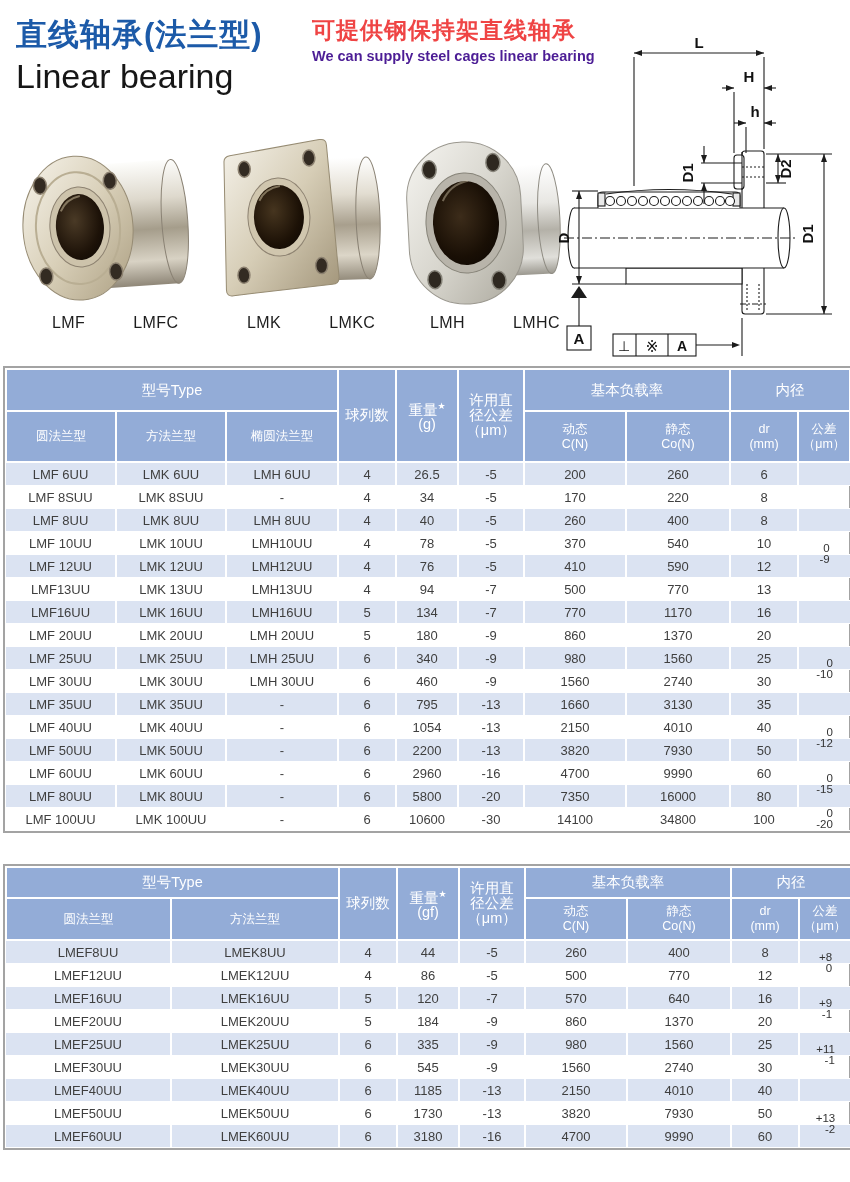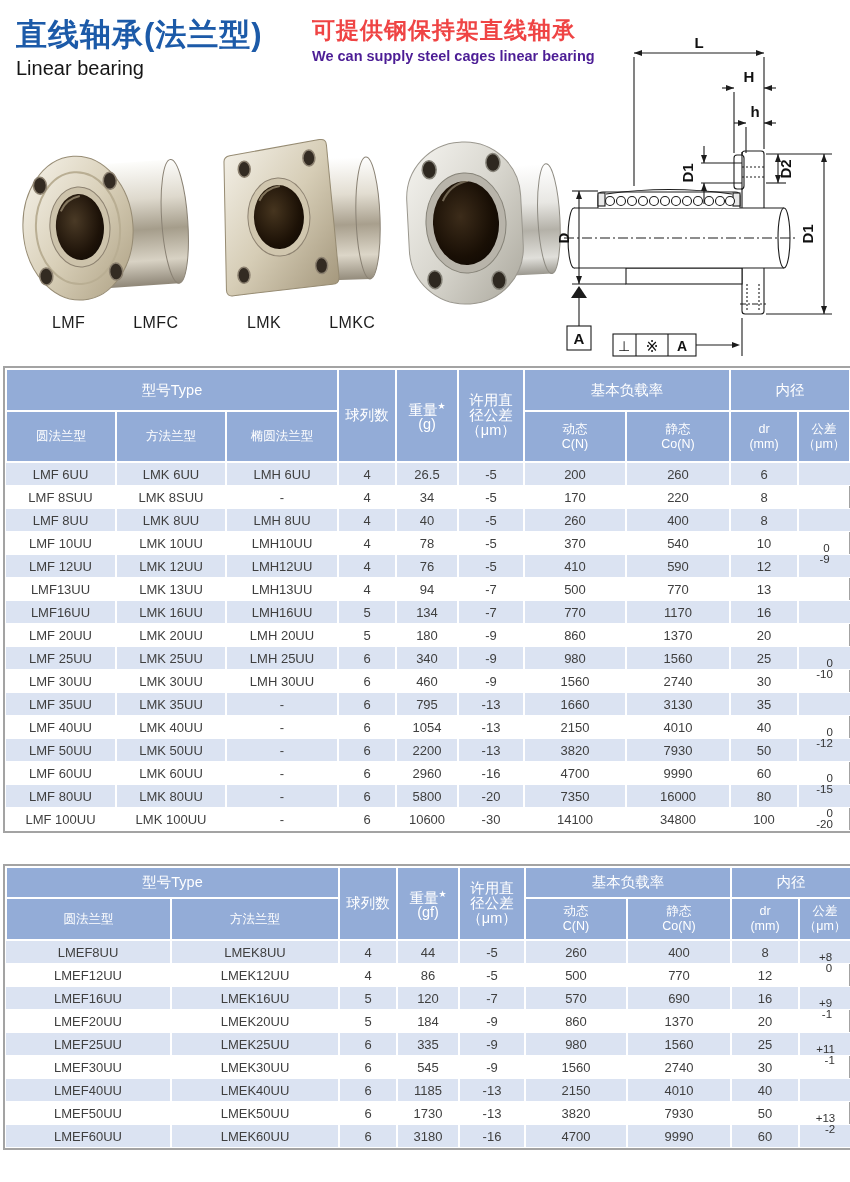--- a/index.html
+++ b/index.html
@@ -2,21 +2,21 @@
 <html><head>
 <meta charset="utf-8">
 <style>
   html,body{margin:0;padding:0;background:#fff;}
   .page{position:relative;width:850px;height:1182px;background:#fff;overflow:hidden;
         font-family:"Liberation Sans","DejaVu Sans",sans-serif;}
   .abs{position:absolute;}
 
   
   .title-zh{left:16px;top:14px;font-size:31px;font-weight:bold;color:#1c5aa8;letter-spacing:1px;}
-  .title-en{left:16px;top:57px;font-size:20px;color:#161616;}
+  .title-en{left:16px;top:57px;font-size:34px;color:#161616;}
   .promo-zh{left:312px;top:15px;font-size:23px;font-weight:bold;color:#ef4444;letter-spacing:1px;}
   .promo-en{left:312px;top:48px;font-size:14.5px;font-weight:bold;color:#4c1d95;}
 
   
   .plabels{display:grid;grid-template-columns:auto auto;column-gap:20px;row-gap:1px;
            font-size:16px;color:#1d1d1d;letter-spacing:.4px;gap:37px;}
   .plabels span{white-space:nowrap;}
 
   
   .tbl-wrap{left:3px;width:844px;border:2px solid #a3a3a3;background:#fff;}
@@ -174,20 +174,26 @@
     <span>LMFC</span>
     <span>LMFE</span>
     <span>LMFEC</span>
   </div>
   <div class="abs plabels" style="left:247px;top:314px;">
     <span>LMK</span>
     <span>LMKC</span>
     <span>LMKE</span>
     <span>LMKEC</span>
   </div>
+  <div class="abs plabels" style="left:430px;top:314px;">
+    <span>LMH</span>
+    <span>LMHC</span>
+    <span>LMHE</span>
+    <span>LMHEC</span>
+  </div>
 
   <svg class="abs" style="left:556px;top:36px;" width="292" height="332" viewBox="0 0 292 332">
     <g stroke="#1c1c1c" stroke-width="1.1" fill="none">
 
       <rect x="186" y="115" width="22" height="163" rx="3" fill="#fff"></rect>
       <rect x="178" y="119" width="10" height="34" rx="3" fill="#fff"></rect>
       <line x1="186" y1="116" x2="186" y2="154"></line>
       <line x1="186" y1="131" x2="208" y2="131" stroke-dasharray="2 2"></line>
       <line x1="186" y1="141" x2="208" y2="141" stroke-dasharray="2 2"></line>
 
@@ -679,21 +685,21 @@
             <td>12</td>
             <td class="tolcell"></td>
           </tr>
           <tr>
             <td>LMEF16UU</td>
             <td>LMEK16UU</td>
             <td>5</td>
             <td>120</td>
             <td>-7</td>
             <td>570</td>
-            <td>690</td>
+            <td>640</td>
             <td>16</td>
             <td class="tolcell">
               <div class="tol straddle">
                 <span class="tol-inner">
                   <span>+9</span>
                   <span>-1</span>
                 </span>
               </div>
             </td>
           </tr>

